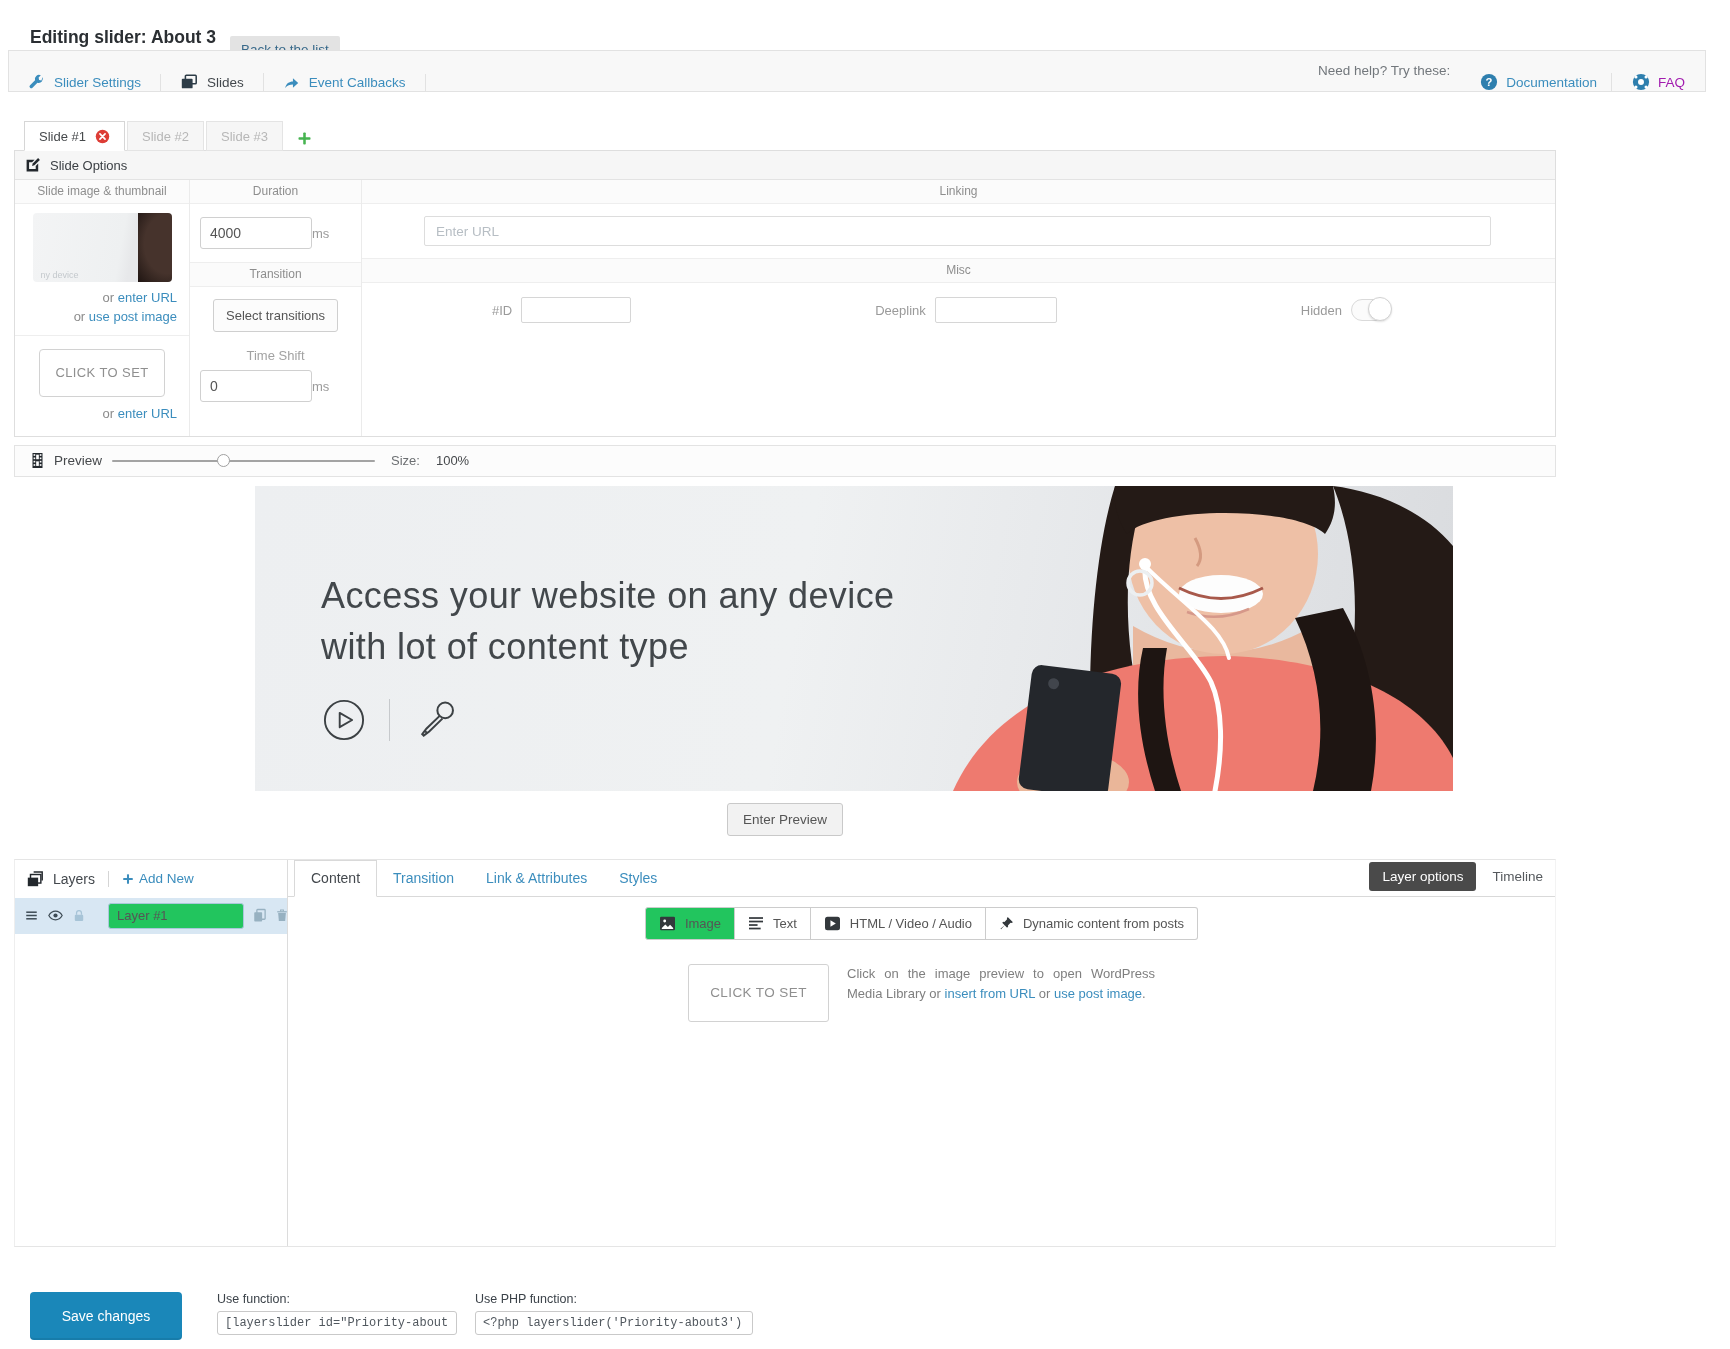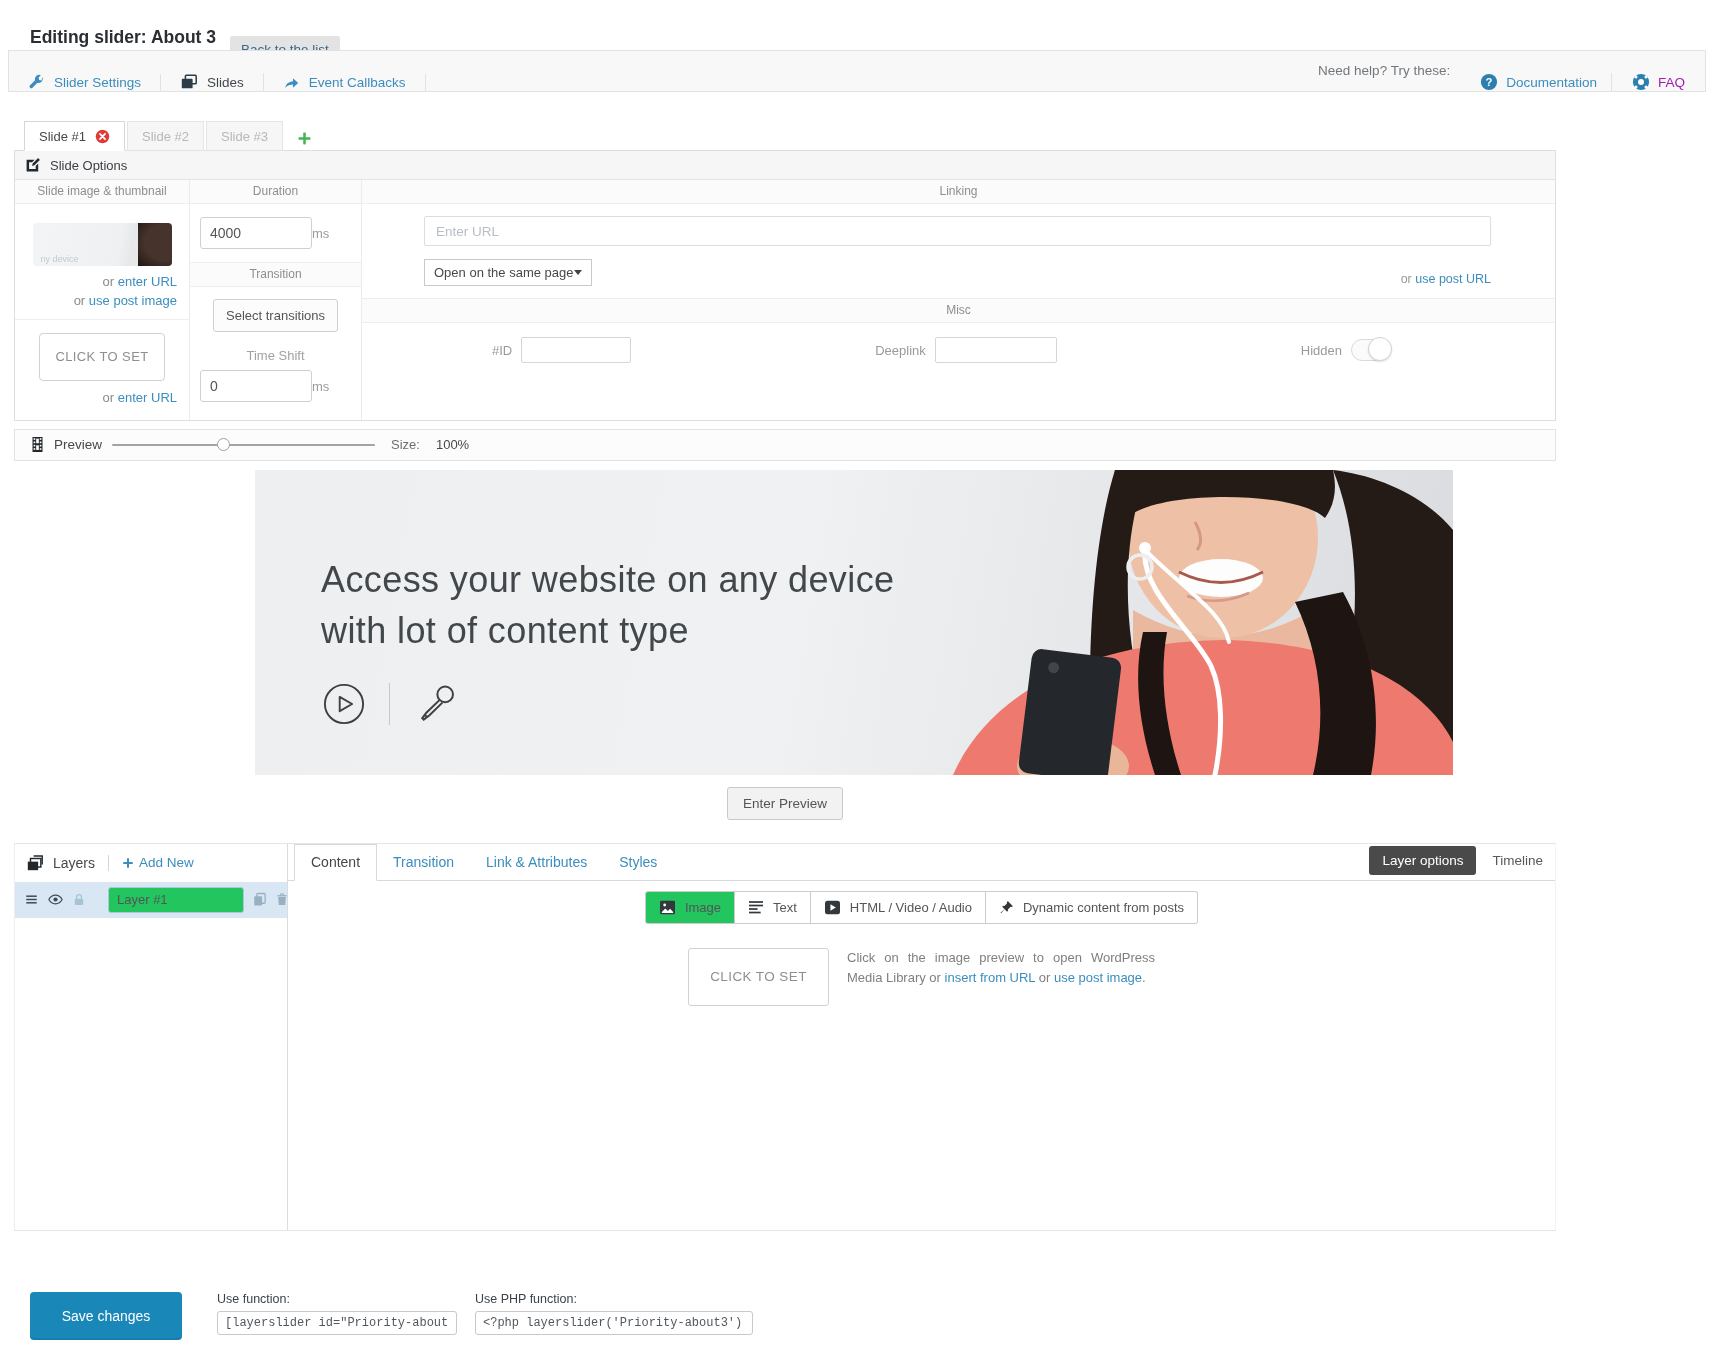--- a/index.html
+++ b/index.html
@@ -45,21 +45,21 @@
     background:#f6f6f6;border-bottom:1px solid #e3e3e3;color:#3c4045;font-size:13px;}
   .opt-grid{display:flex;align-items:stretch;}
   .col-image{width:175px;border-right:1px solid #ebebeb;box-sizing:border-box;}
   .col-timing{width:172px;border-right:1px solid #ebebeb;box-sizing:border-box;}
   .col-linking{flex:1;min-width:0;}
   .hbar{height:23px;line-height:23px;text-align:center;color:#8e8e8e;font-size:12px;
     background:#fbfbfb;border-bottom:1px solid #eee;}
   .hbar.bt{border-top:1px solid #eee;}
 
   .img-cell{padding:9px 12px 8px;border-bottom:1px solid #eee;}
-  .thumb{width:139px;height:43px;margin:10px auto 7px;border-radius:4px;position:relative;overflow:hidden;
+  .thumb{width:139px;height:69px;margin:0 auto 7px;border-radius:4px;position:relative;overflow:hidden;
     background:linear-gradient(100deg,#f3f4f5 0%,#eef0f1 62%,#e7e8ea 70%);cursor:pointer;}
   .thumb .hair-band{position:absolute;right:0;top:0;width:34px;height:100%;
     background:radial-gradient(ellipse at 85% 45%,#46332c 55%,#1f1512 100%);}
   .thumb .cap{position:absolute;left:8px;bottom:2px;font-size:9px;color:#c4c9cd;}
   .or-links{text-align:right;font-size:13px;line-height:1.45;color:#8b8b8b;}
   .or-links a{color:#3b8dbd;text-decoration:none;}
   .set-cell{padding:13px 12px 12px;}
   .cts-btn{display:flex;align-items:center;justify-content:center;margin:0 auto 8px;width:124px;height:46px;
     background:#fff;border:1px solid #d2d2d2;border-radius:4px;color:#8f8f8f;font-size:13px;
     letter-spacing:.4px;cursor:pointer;}
@@ -310,30 +310,20 @@
         <div class="num-row" style="padding-top:7px;">
           <input class="num-input" value="0" style="">
           <span class="ms">ms</span>
         </div>
       </div>
 
       <div class="col-linking">
         <div class="hbar">Linking</div>
         <div class="link-body">
           <input class="url-input" placeholder="Enter URL" style="">
-          <div class="target-row">
-            <div class="select">
-              <span>Open on the same page</span>
-              <span class="caret"></span>
-            </div>
-            <div class="post-url">
-              <span>or</span>
-              <a>use post URL</a>
-            </div>
-          </div>
         </div>
 
         <div class="hbar bt">Misc</div>
         <div class="misc-row">
           <div class="misc-group">
             <span class="misc-label">#ID</span>
             <input class="misc-input" style="">
           </div>
           <div class="misc-group">
             <span class="misc-label">Deeplink</span>

